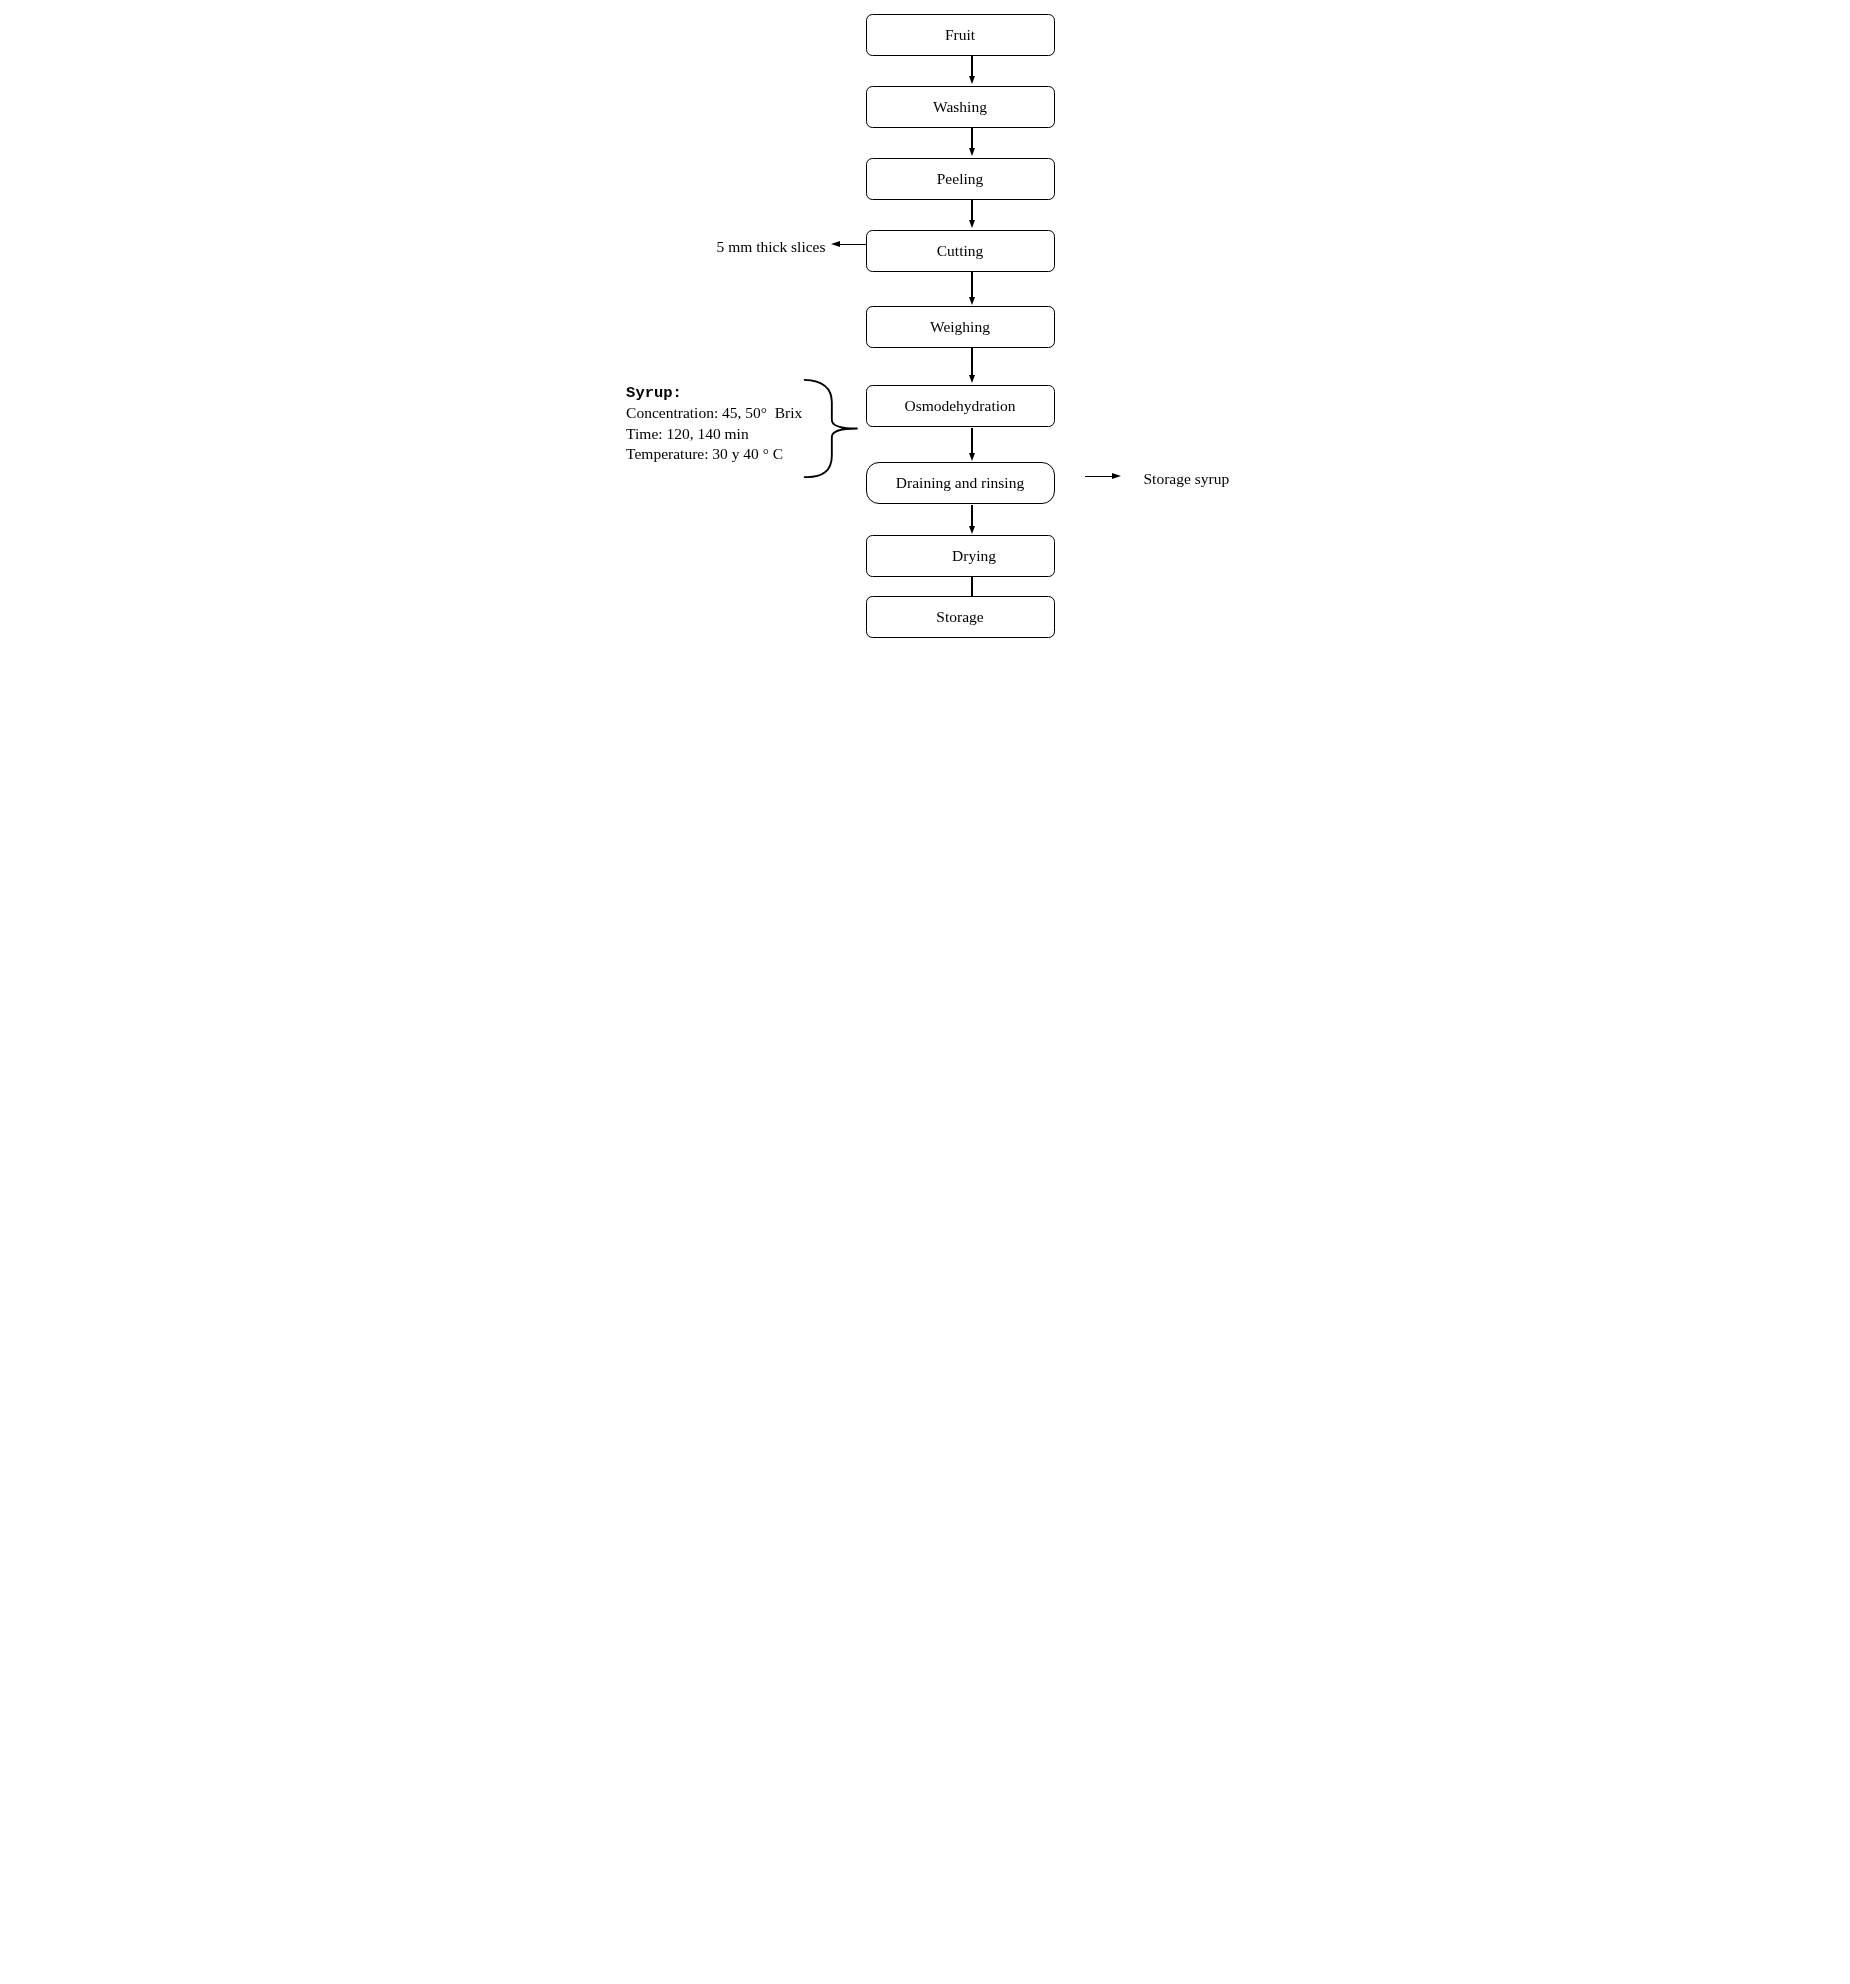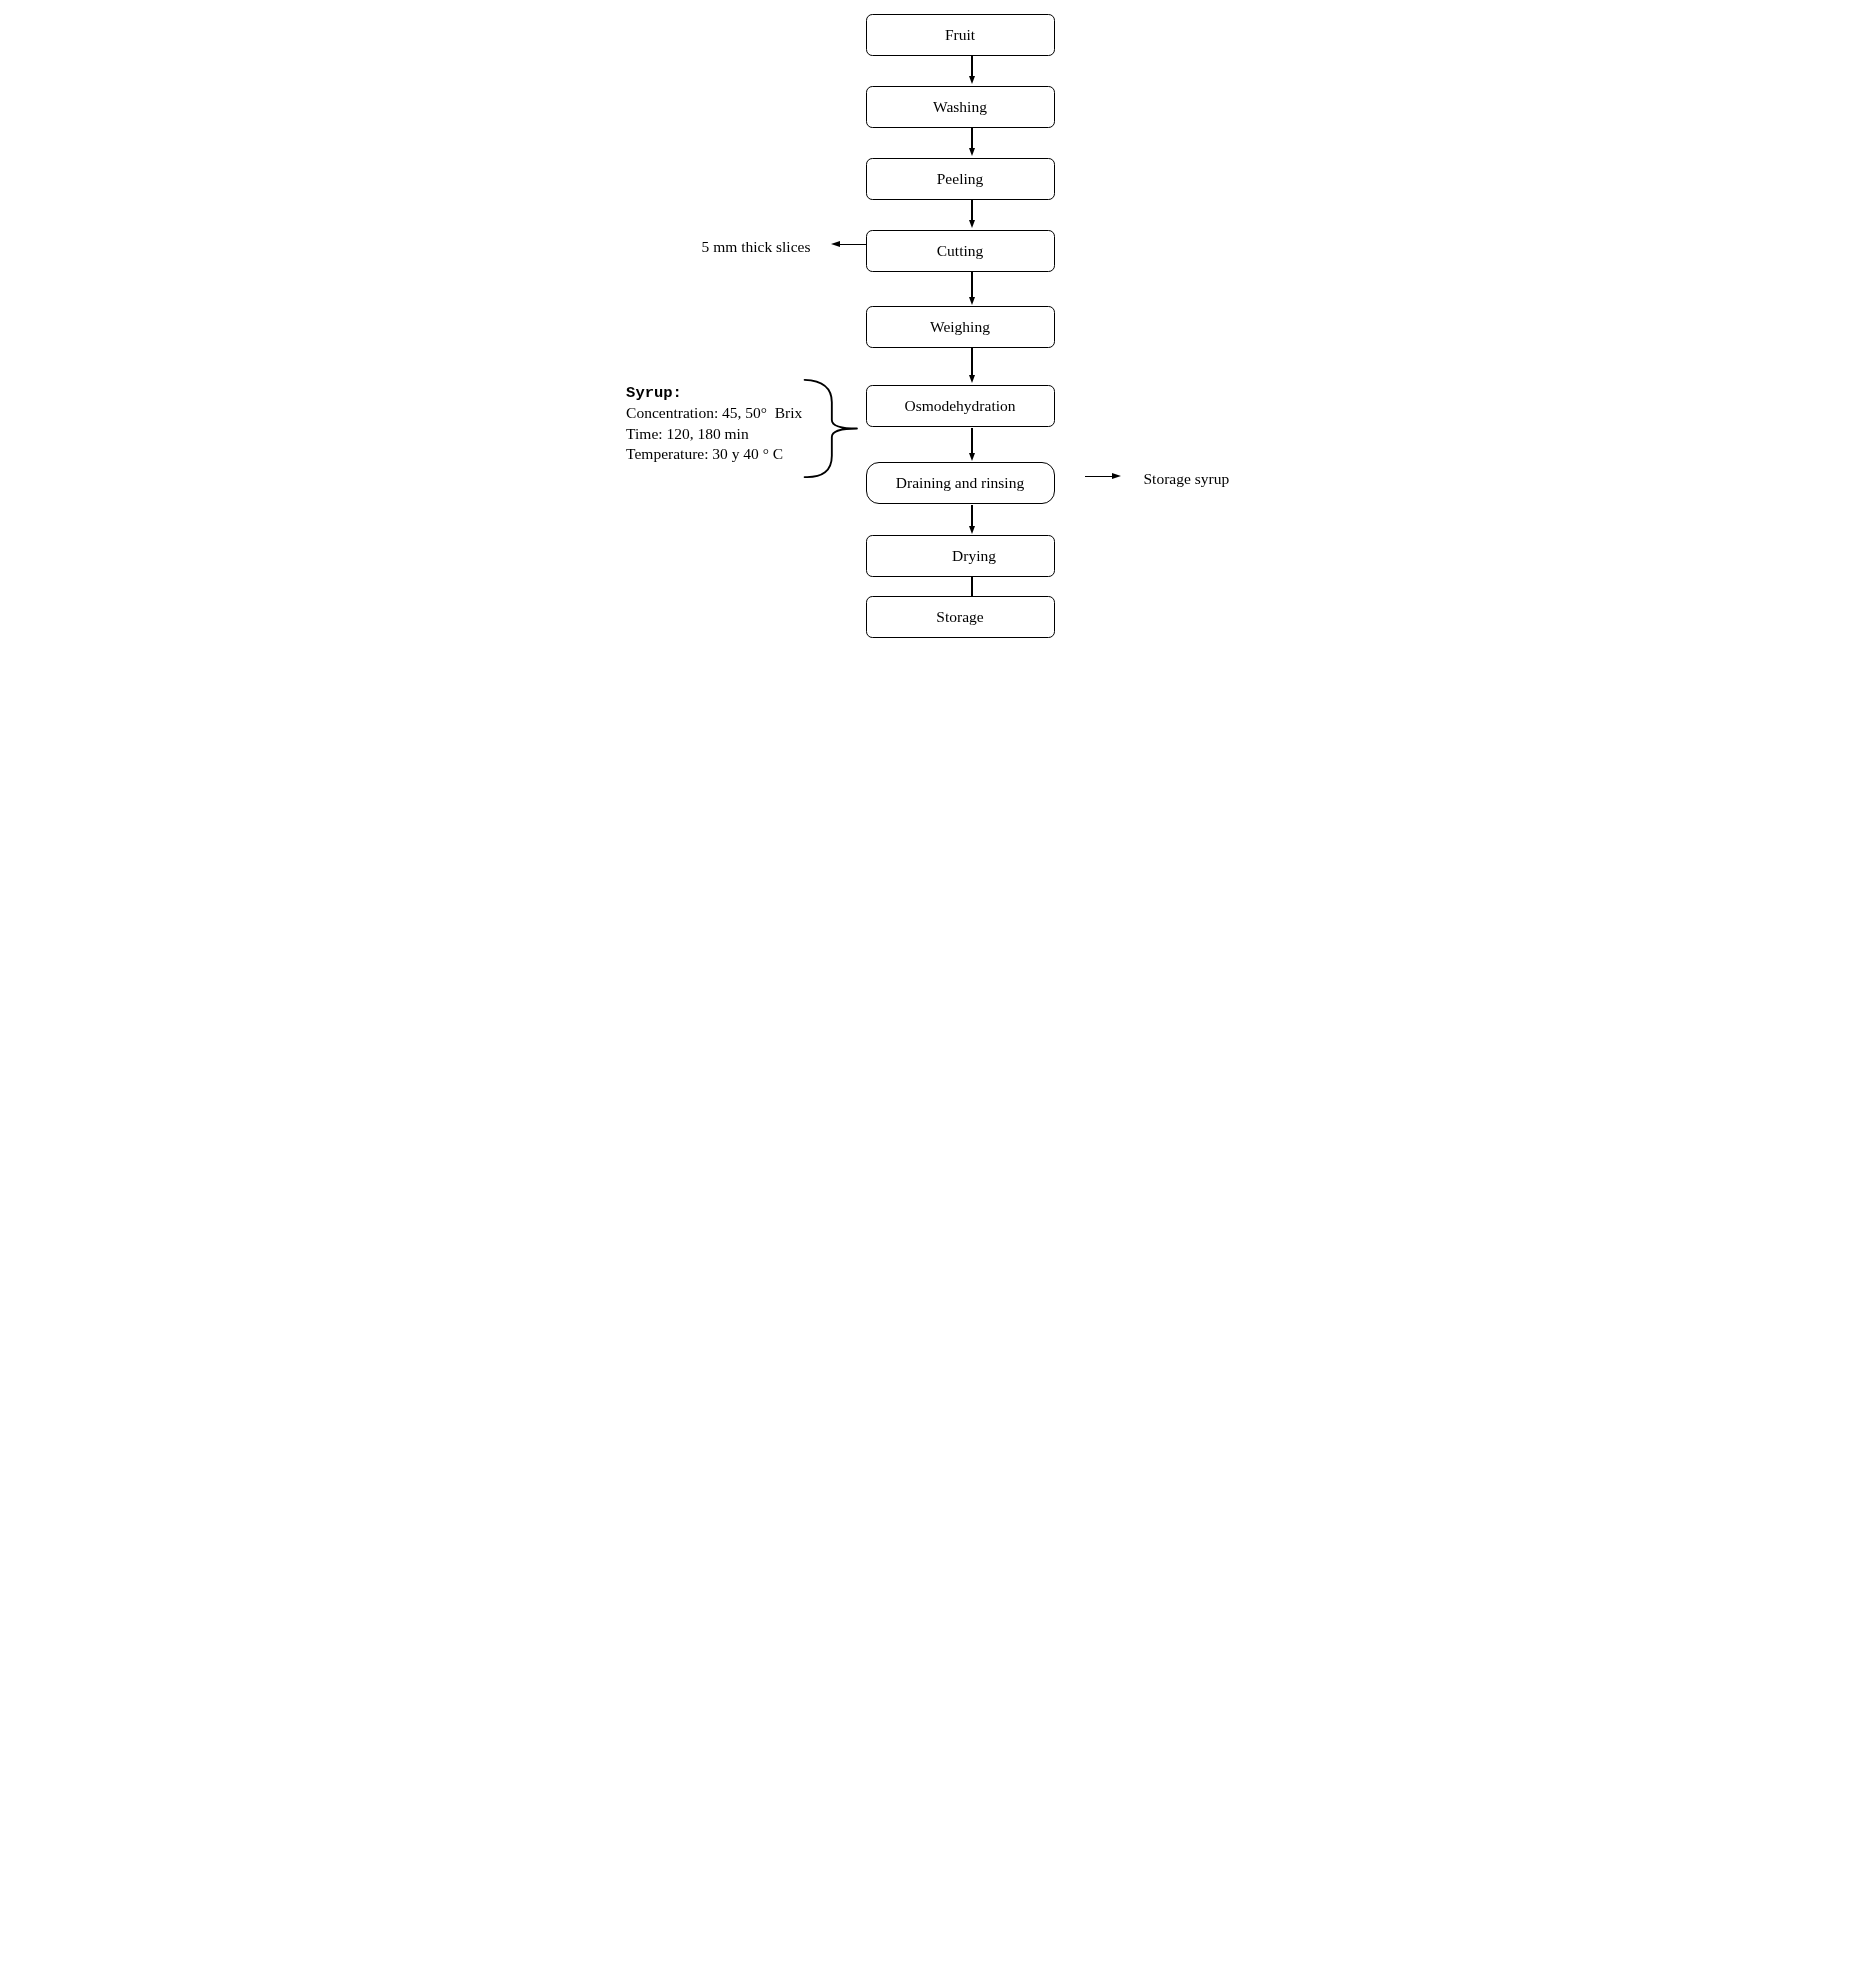--- a/index.html
+++ b/index.html
@@ -66,21 +66,21 @@
   .hhead-right {
     width: 0; height: 0;
     border-top: 3.7px solid transparent;
     border-bottom: 3.7px solid transparent;
     border-left: 9px solid #000000;
   }
   .arrow-cutting { left: 214px; top: 240px; width: 35px; }
   .arrow-diluted { left: 468px; top: 472px; width: 36px; }
 
   .note { position: absolute; font-size: 15.5px; line-height: 17.7px; white-space: pre; }
-  .cutting-note { left: 70px; top: 238px; width: 139px; text-align: center; }
+  .cutting-note { left: 70px; top: 238px; width: 139px; text-align: right; }
   .diluted-note { left: 527px; top: 470px; }
 
   .syrup-block { position: absolute; left: 9.6px; top: 383px; font-size: 15.5px; line-height: 20.3px; }
   .syrup-title { font-weight: bold; white-space: pre; font-family: Liberation Mono, monospace; }
   .syrup-line { white-space: pre; }
 
   .brace { position: absolute; left: 186px; top: 378px; width: 55px; height: 101px; }
 </style>
 </head>
 <body>
@@ -128,21 +128,21 @@
     <span>Weighing</span>
   </div>
   <div class="v-arrow v4">
     <div class="vshaft"></div>
     <div class="vhead"></div>
   </div>
 
   <div class="syrup-block">
     <div class="syrup-title">Syrup:</div>
     <div class="syrup-line">Concentration: 45, 50°  Brix</div>
-    <div class="syrup-line">Time: 120, 180 min</div>
+    <div class="syrup-line">Time: 120, 140 min</div>
     <div class="syrup-line">Temperature: 30 y 40 ° C</div>
   </div>
   <svg class="brace" viewBox="0 0 103 188" xmlns="http://www.w3.org/2000/svg">
     <path d="M3 3 Q54 5 54 45 L54 78 Q54 94 101 94 Q54 94 54 110 L54 145 Q54 187 3 185" fill="none" stroke="#000000" stroke-width="3.5" stroke-linecap="round" stroke-linejoin="round"></path>
   </svg>
 
   <div class="step-box b5">
     <span>Osmodehydration</span>
   </div>
   <div class="v-arrow v5">

